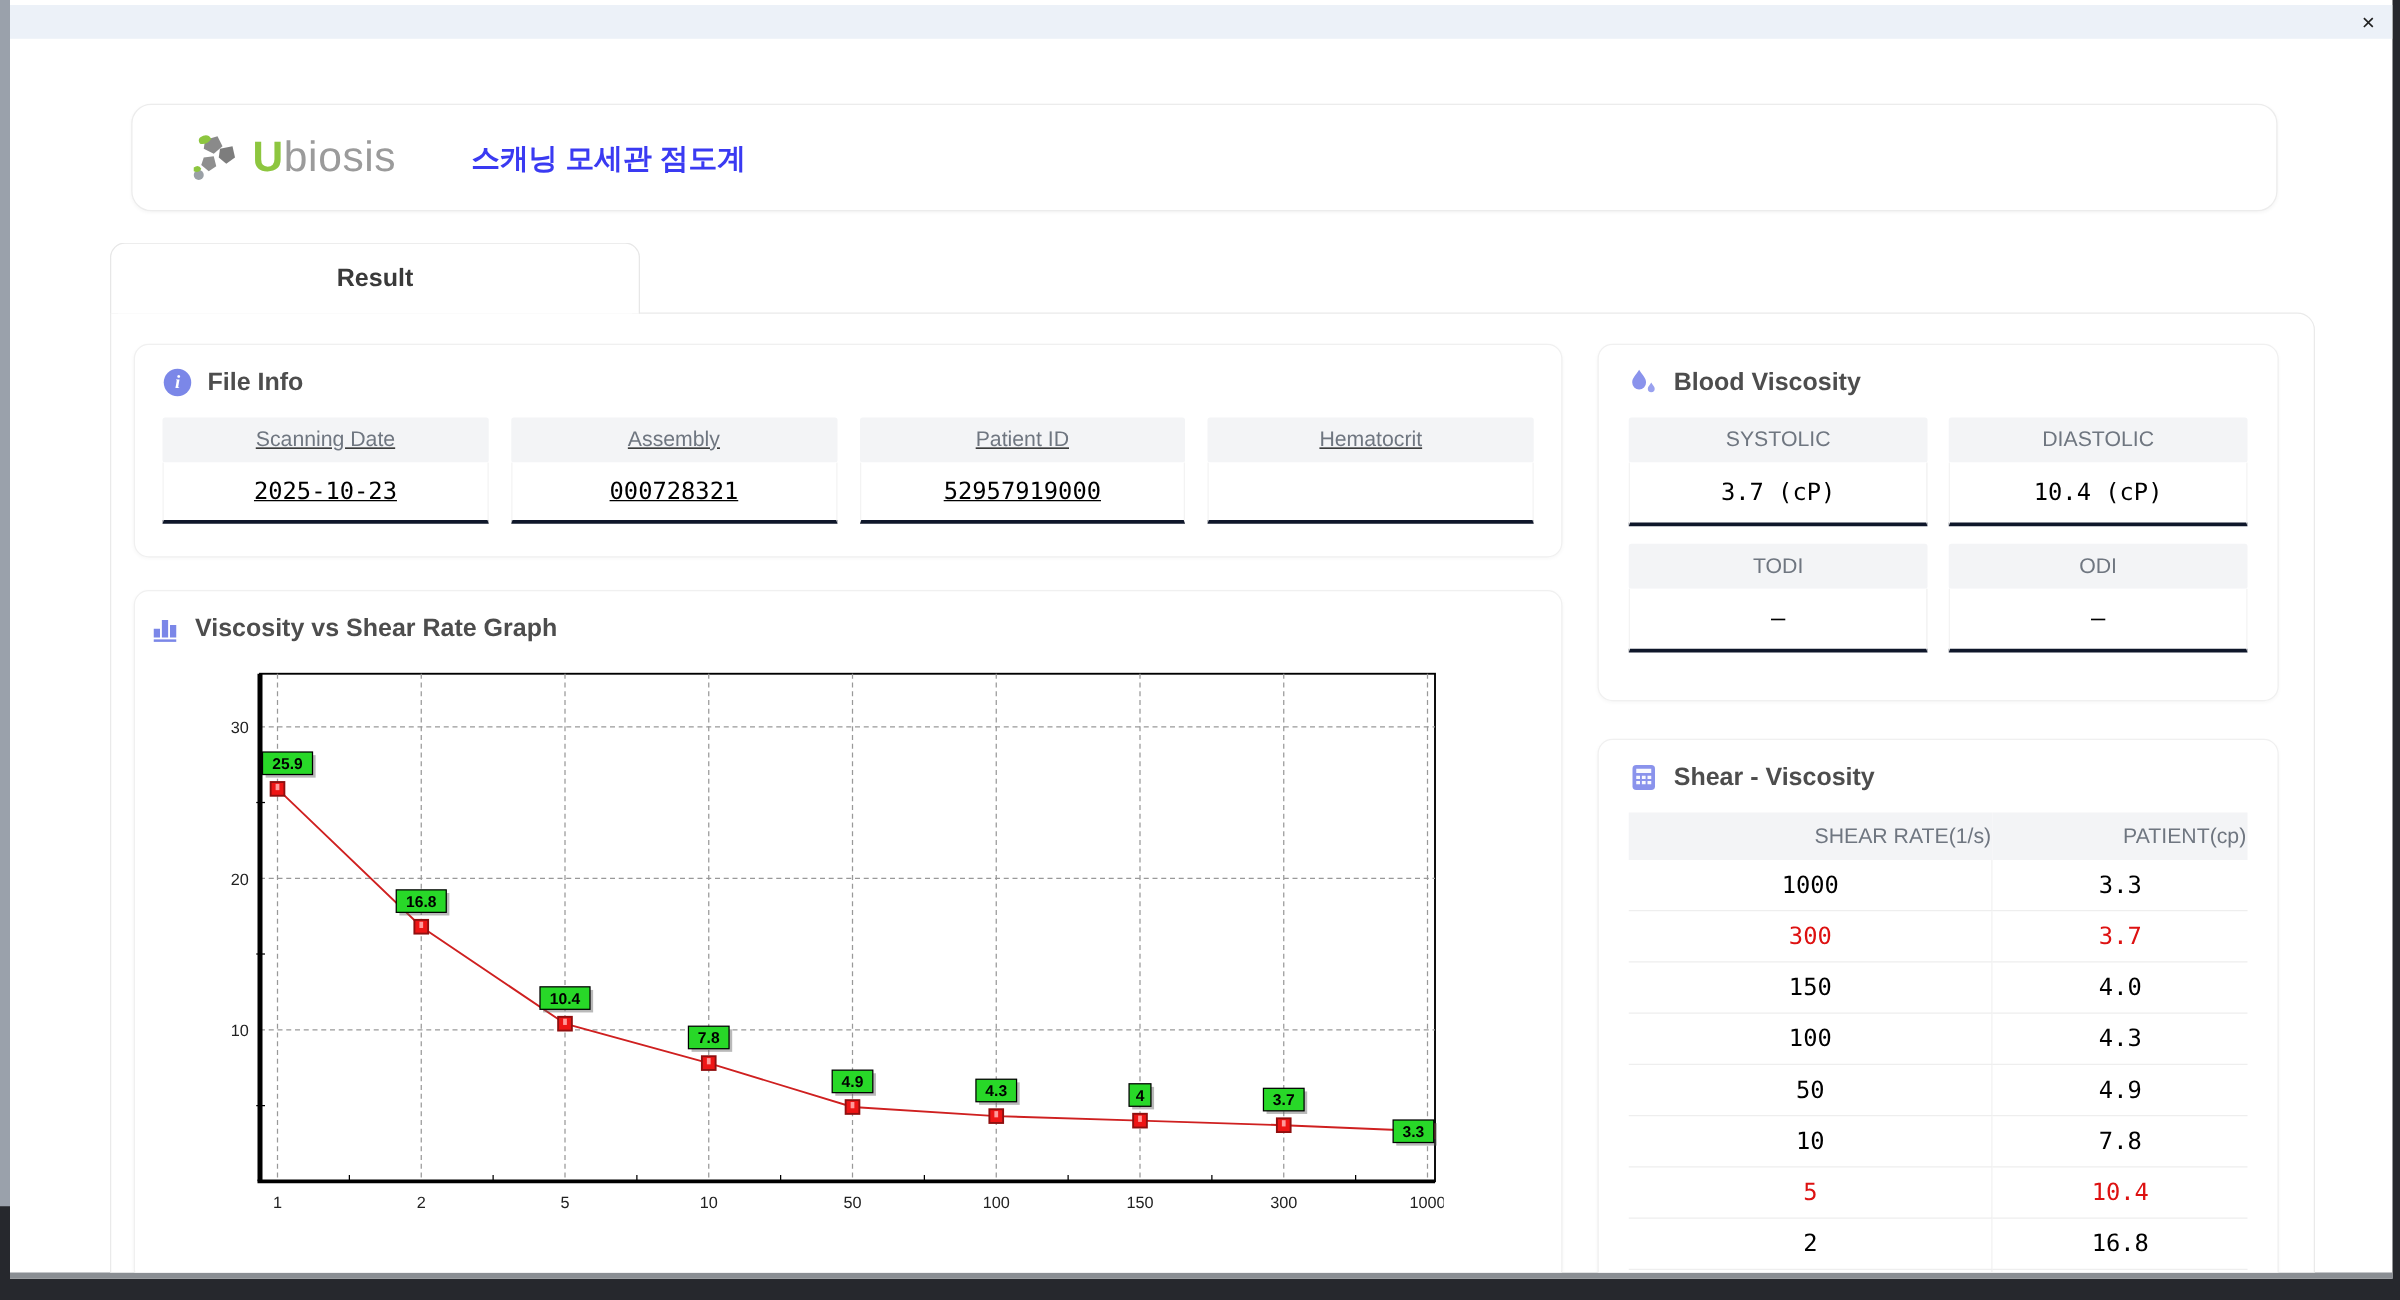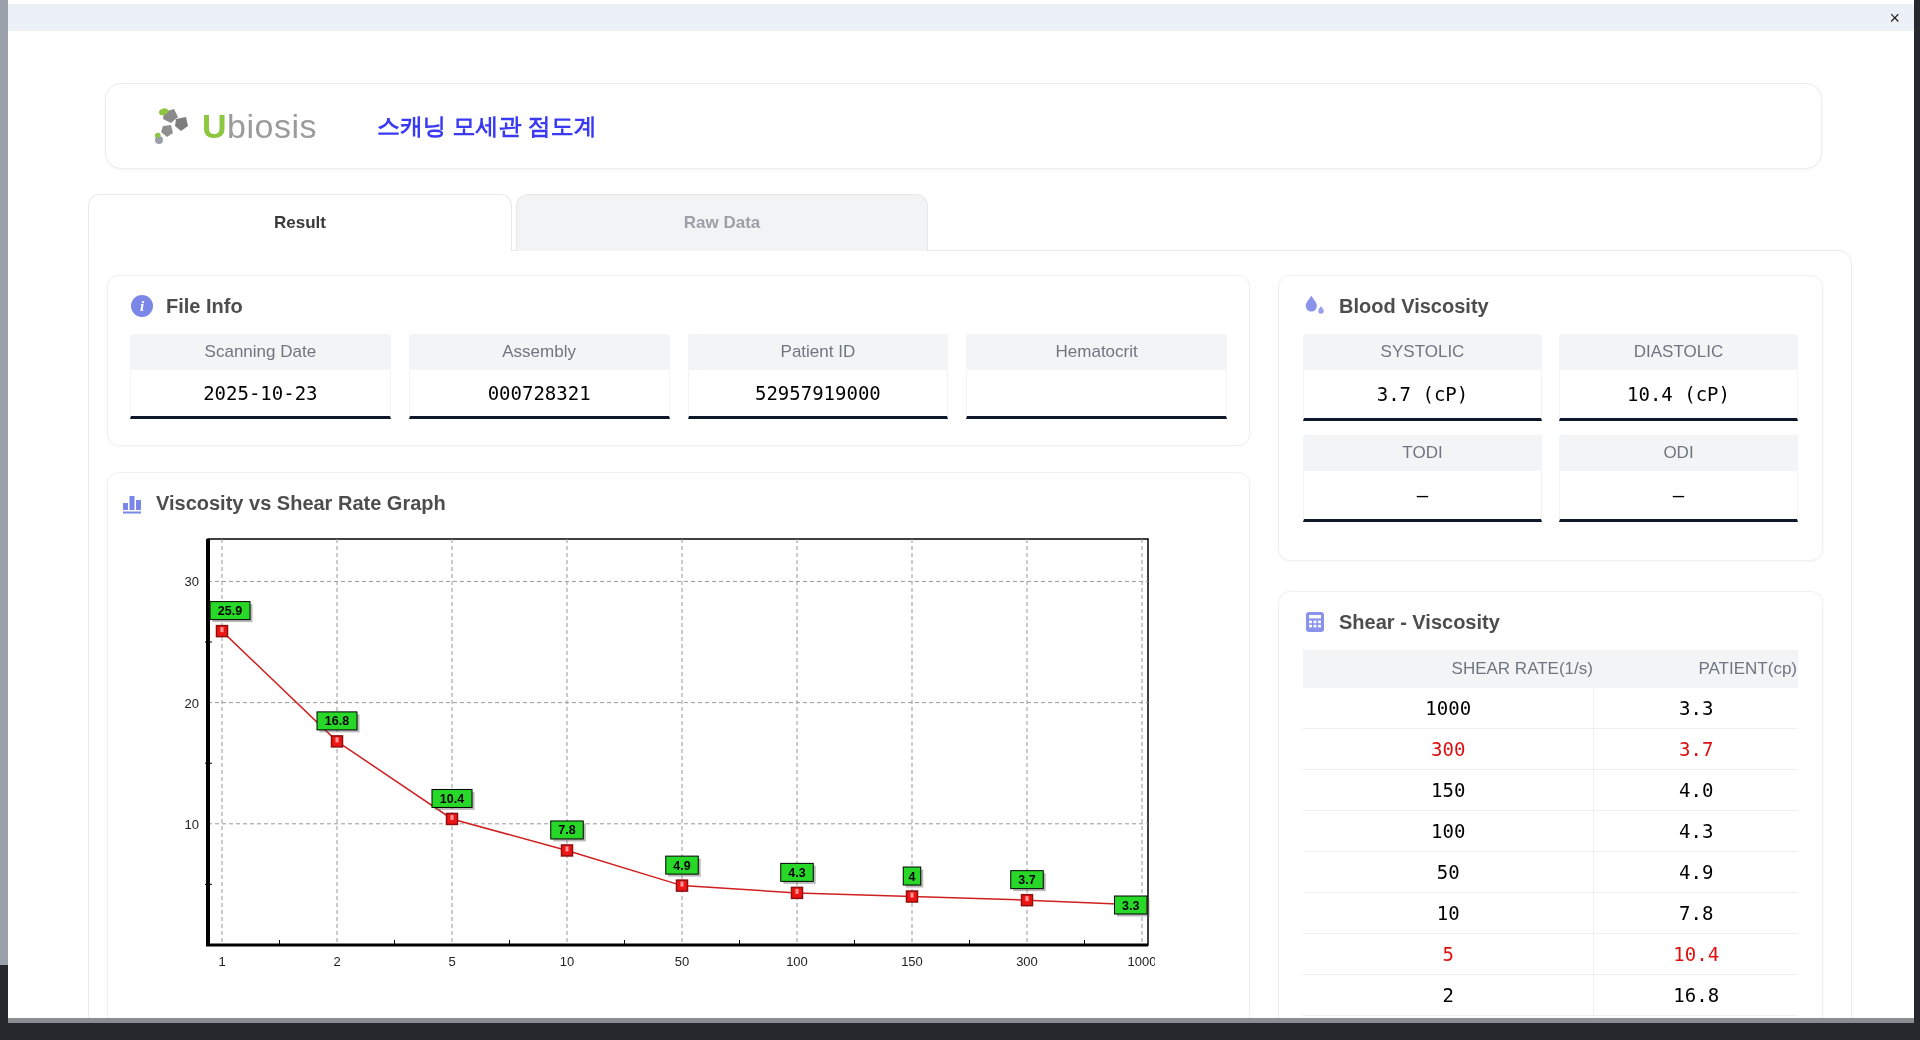--- a/index.html
+++ b/index.html
@@ -30,42 +30,42 @@
   .logo-text{font-size:34px;letter-spacing:0.5px;}
   .logo-u{color:#8dc63f;font-weight:700;}
   .logo-rest{color:#9b9b9b;font-weight:500;}
   .app-title{font-size:23px;font-weight:700;color:#3a3af2;}
 
   
   .tabs{display:flex;gap:4px;margin-top:25px;position:relative;z-index:2;}
   .tab{
     height:57px;display:flex;align-items:center;justify-content:center;
     border:1px solid #e7e7e7;border-bottom:none;border-radius:12px 12px 0 0;
-    font-size:17px;cursor:pointer;box-sizing:border-box;
+    font-size:20px;cursor:pointer;box-sizing:border-box;
   }
   .tab.active{width:424px;background:#fff;color:#3a3a3a;font-weight:700;}
   .tab.inactive{width:412px;background:#f2f3f5;color:#9ca1a8;font-weight:600;}
 
   
   .content-outer{
     border:1px solid #eaeaea;border-radius:0 14px 14px 14px;margin-top:-1px;
     padding:24px 28px 30px 18px;display:flex;gap:28px;background:#fff;position:relative;z-index:1;
   }
   .col-left{flex:1;min-width:0;}
   .col-right{width:545px;flex:none;}
 
   .card{
     border:1px solid #f0f0f0;border-radius:12px;background:#fff;
     box-shadow:0 1px 3px rgba(0,0,0,0.03);
   }
   .card-title-row{display:flex;align-items:center;gap:12px;margin-bottom:16px;}
   .card-title{font-size:20px;font-weight:700;color:#4d4d4d;}
 
   .file-info-card{padding:18px 22px 26px;}
-  .fi-grid{display:grid;grid-template-columns:repeat(4,1fr);column-gap:18px;}
+  .fi-grid{display:grid;grid-template-columns:repeat(4,1fr);column-gap:18px;text-decoration:underline;}
   .cell-h{
     background:#f3f4f6;height:36px;display:flex;align-items:center;justify-content:center;
     color:#6f7680;font-size:17px;border-radius:2px;
   }
   .cell-v{
     height:46px;display:flex;align-items:center;justify-content:center;
     color:#000;font-size:19px;
     border:1px solid #f3f3f3;border-top:none;border-bottom:3px solid #0f172a;
     background:#fff;
   }
@@ -124,21 +124,20 @@
             <path d="M5 30 q4 -3 6 1 q-2 4 -6 2 z" fill="#8dc63f"></path>
           </svg>
         </span>
         <span class="logo-text"><span class="logo-u">U</span><span class="logo-rest">biosis</span></span>
       </div>
       <div class="app-title">스캐닝 모세관 점도계</div>
     </div>
 
     <div class="tabs">
       <div class="tab active">Result</div>
-      <div class="tab inactive">Raw Data</div>
     </div>
 
     <div class="content-outer">
 
       <div class="col-left">
 
         <div class="card file-info-card">
           <div class="card-title-row">
             <span class="icon-badge">
                 <span class="info-circle">i</span>

